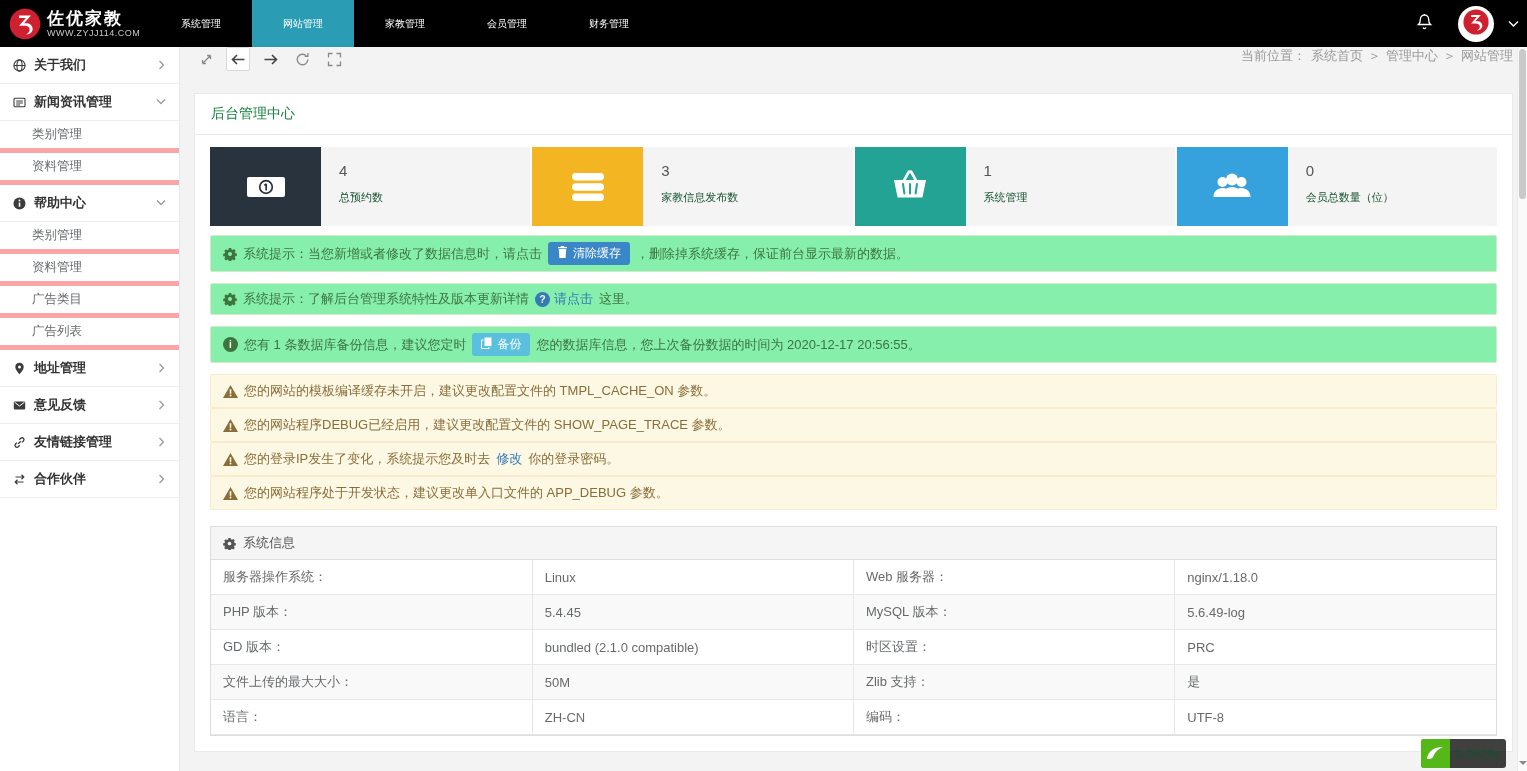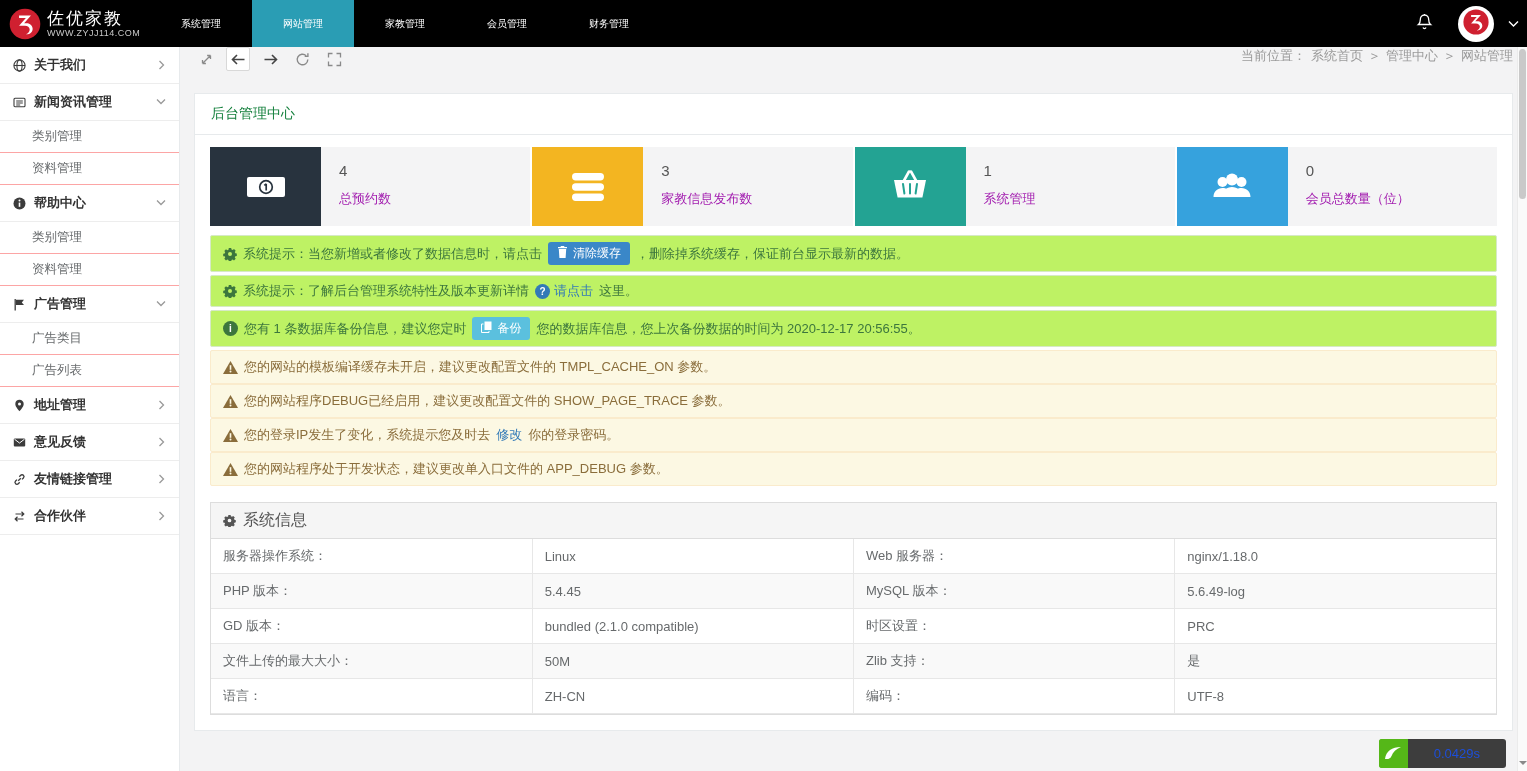--- a/index.html
+++ b/index.html
@@ -4,37 +4,37 @@
 <style>
 *{margin:0;padding:0;box-sizing:border-box}
 html,body{width:1527px;height:771px;overflow:hidden}
 body{font-family:"Liberation Sans","DejaVu Sans",sans-serif;background:#f3f3f4;position:relative;font-size:13px;color:#676a6c}
 
 
 .topbar{height:47px;background:#000;display:flex;align-items:stretch;position:relative;z-index:10}
 .brand{width:150px;display:flex;align-items:center;gap:5px;padding-left:8px;cursor:pointer}
 .brand-mark{width:34px;height:34px;flex:0 0 auto;display:flex;align-items:center;justify-content:center}
 .brand-text{display:flex;flex-direction:column;line-height:1.15}
-.brand-title{color:#fff;font-size:17px;font-weight:normal;letter-spacing:2px;white-space:nowrap}
+.brand-title{color:#fff;font-size:17px;font-weight:bold;letter-spacing:2px;white-space:nowrap}
 .brand-subtitle{color:#c9c9c9;font-size:9px;letter-spacing:.5px;white-space:nowrap}
 .topnav{display:flex}
 .nav-item{display:flex;align-items:center;padding:8px 31px;color:#fff;font-size:10px;cursor:pointer;text-decoration:none;white-space:nowrap}
 .nav-item.active{background:#2a9db4}
 .topbar-right{margin-left:auto;display:flex;align-items:center;gap:14px;padding-right:8px}
 .bell-btn{width:40px;height:47px;display:flex;align-items:center;justify-content:center;cursor:pointer}
 .avatar{width:36px;height:36px;border-radius:50%;background:#fff;display:flex;align-items:center;justify-content:center;cursor:pointer;overflow:hidden}
 .caret{display:flex;align-items:center;cursor:pointer}
 
 
 .layout{display:flex;height:724px}
 .sidebar{width:180px;background:#fff;border-right:1px solid #e7eaec;flex:0 0 auto}
 .menu-item{display:flex;align-items:center;height:37px;padding:0 13px;border-bottom:1px solid #ededed;font-size:13px;color:#333;font-weight:bold;cursor:pointer;background:#fff}
 .micon{width:21px;display:flex;align-items:center;color:#3c3c3c;flex:0 0 auto}
 .chev{margin-left:auto;display:flex;align-items:center;color:#999}
-.submenu-item{height:32px;display:flex;align-items:center;padding-left:32px;font-size:12.5px;color:#676a6c;border-bottom:1px solid #fca5a5;cursor:pointer;background:#fff}
+.submenu-item{height:32px;display:flex;align-items:center;padding-left:32px;font-size:12.5px;color:#676a6c;border-bottom:5px solid #fca5a5;cursor:pointer;background:#fff}
 
 
 .content{flex:1;padding:0 14px;position:relative;overflow:hidden}
 .toolbar{height:46px;display:flex;align-items:flex-start}
 .tool-btn{width:24px;height:24px;margin-right:8px;display:flex;align-items:center;justify-content:center;cursor:pointer;color:#8a8a8a}
 .tool-btn.dark{color:#444}
 .tool-btn.boxed{border:1px solid #d8d8d8;background:#fff;border-radius:2px;color:#444}
 .breadcrumb{margin-left:auto;color:#9a9a9a;font-size:13px;display:flex;align-items:center;gap:5px;white-space:nowrap}
 .bc-link{color:#9a9a9a;text-decoration:none;cursor:pointer}
 
@@ -42,49 +42,49 @@
 .panel-head{height:41px;display:flex;align-items:center;padding:0 16px;border-bottom:1px solid #e7eaec;color:#15803d;font-size:14px}
 .panel-body{padding:12px 15px 15px}
 
 
 .stats-row{display:flex;gap:2px;margin-bottom:9px}
 .stat-card{flex:1;display:flex;height:79px}
 .stat-icon{width:111px;flex:0 0 auto;display:flex;align-items:center;justify-content:center}
 .bg-dark{background:#28333e}.bg-yellow{background:#f3b521}.bg-teal{background:#23a393}.bg-blue{background:#36a2dd}
 .stat-info{flex:1;background:#f4f4f5;padding:15px 18px}
 .stat-value{font-size:15px;color:#555;margin-bottom:11px}
-.stat-label{font-size:13px;color:#a21caf}
+.stat-label{font-size:11px;color:#14532d}
 
 
 .alert{display:flex;align-items:center;gap:6px;padding:6px 12px;font-size:13px;border:1px solid transparent;border-radius:2px;min-height:31px}
-.alert-success{background:#bef264;border-color:#d6e9c6;color:#3c763d;margin-bottom:3px}
+.alert-success{background:#86efac;border-color:#d6e9c6;color:#3c763d;margin-bottom:11px}
 .alert-warning{background:#fcf8e3;border-color:#faebcc;color:#8a6d3b;min-height:34px}
 .aicon{display:inline-flex;align-items:center;flex:0 0 auto}
 .badge-circle{width:15px;height:15px;border-radius:50%;color:#fff;display:inline-flex;align-items:center;justify-content:center;font-size:10px;font-weight:bold;flex:0 0 auto;font-style:normal}
 .badge-info{background:#3c763d}
 .badge-q{background:#337ab7}
 .btn-xs{display:inline-flex;align-items:center;gap:5px;padding:3px 9px;font-size:12px;color:#fff;border:none;border-radius:3px;cursor:pointer;font-family:inherit;white-space:nowrap}
 .btn-blue{background:#3a87c8}
 .btn-lightblue{background:#5bc0de}
 .alink{color:#337ab7;cursor:pointer;text-decoration:none;display:inline-flex;align-items:center;gap:4px}
 
 
 .sysinfo{border:1px solid #ddd;margin-top:16px}
-.sysinfo-head{display:flex;align-items:center;gap:7px;background:#f5f5f5;padding:7px 12px;font-size:16px;color:#555;border-bottom:1px solid #ddd}
+.sysinfo-head{display:flex;align-items:center;gap:7px;background:#f5f5f5;padding:7px 12px;font-size:13px;color:#555;border-bottom:1px solid #ddd}
 .sysinfo table{width:100%;border-collapse:collapse;font-size:13px;color:#676a6c;table-layout:fixed}
 .sysinfo td{width:25%;padding:8px 12px;border:1px solid #e7e7e7;height:34px;overflow:hidden;white-space:nowrap}
 .sysinfo tr:nth-child(even){background:#f9f9f9}
 .sysinfo td:first-child{border-left:none}
 .sysinfo td:last-child{border-right:none}
 .sysinfo tr:first-child td{border-top:none}
 
 
 .trace-badge{position:absolute;right:21px;bottom:3px;display:flex;align-items:stretch;height:29px;z-index:20;cursor:pointer}
 .trace-icon{width:29px;display:flex;align-items:center;justify-content:center;background:#55b718;border-radius:3px 0 0 3px}
-.trace-time{background:rgba(0,0,0,.75);color:#1d4ed8;display:flex;align-items:center;padding:0 26px;font-size:13px;border-radius:0 3px 3px 0}
+.trace-time{background:rgba(0,0,0,.75);color:#14532d;display:flex;align-items:center;padding:0 5px;font-size:13px;border-radius:0 3px 3px 0}
 
 
 .scrollbar{position:absolute;top:47px;right:0;width:10px;height:724px;background:#fafafa;border-left:1px solid #ebebeb;z-index:30}
 .scroll-thumb{position:absolute;top:2px;left:1px;width:7px;height:150px;background:#c9c9c9;border-radius:4px;cursor:pointer}
 .scroll-down{position:absolute;bottom:1px;left:0;width:10px;height:12px;cursor:pointer}
 .scroll-down::after{content:"";position:absolute;left:1px;top:3px;border:4px solid transparent;border-top-color:#8a8a8a}
 </style>
 </head>
 <body>
 
@@ -176,34 +176,20 @@
       <span>帮助中心</span>
       <span class="chev">
           <svg width="10" height="8" viewBox="0 0 10 8" fill="none" stroke="currentColor" stroke-width="1.3">
             <path d="M1 1.5l4 4 4-4"></path>
           </svg>
         </span>
     </div>
     <div class="submenu-item">类别管理</div>
     <div class="submenu-item">资料管理</div>
 
-    <div class="menu-item">
-      <span class="micon">
-          <svg width="13" height="13" viewBox="0 0 13 13">
-            <path d="M2.2 1v11.5" stroke="currentColor" stroke-width="1.3"></path>
-            <path d="M3 1.8h8L8.8 4.4 11 7H3z" fill="currentColor"></path>
-          </svg>
-        </span>
-      <span>广告管理</span>
-      <span class="chev">
-          <svg width="10" height="8" viewBox="0 0 10 8" fill="none" stroke="currentColor" stroke-width="1.3">
-            <path d="M1 1.5l4 4 4-4"></path>
-          </svg>
-        </span>
-    </div>
     <div class="submenu-item">广告类目</div>
     <div class="submenu-item">广告列表</div>
 
     <div class="menu-item">
       <span class="micon">
           <svg width="13" height="13" viewBox="0 0 13 13">
             <path d="M6.5.8a4.2 4.2 0 0 1 4.2 4.2c0 3-4.2 7.2-4.2 7.2S2.3 8 2.3 5 4.2.8 6.5.8z" fill="currentColor"></path>
             <circle cx="6.5" cy="4.9" r="1.5" fill="#fff"></circle>
           </svg>
         </span>

